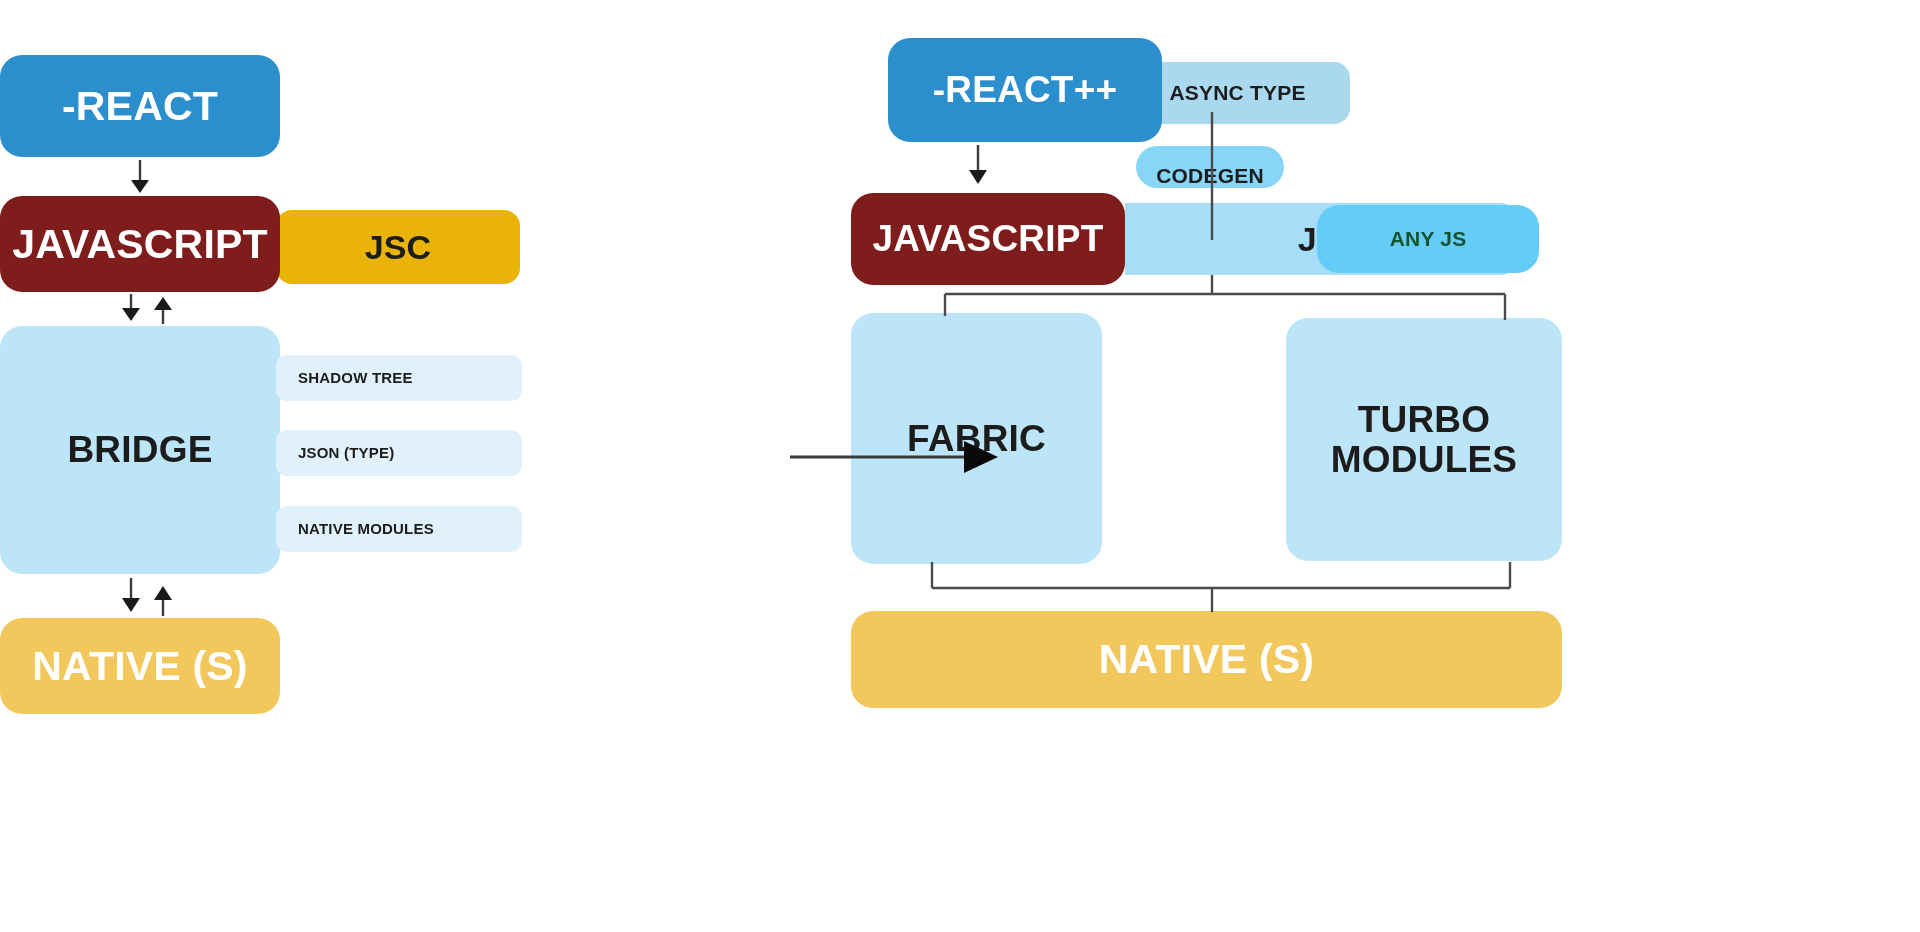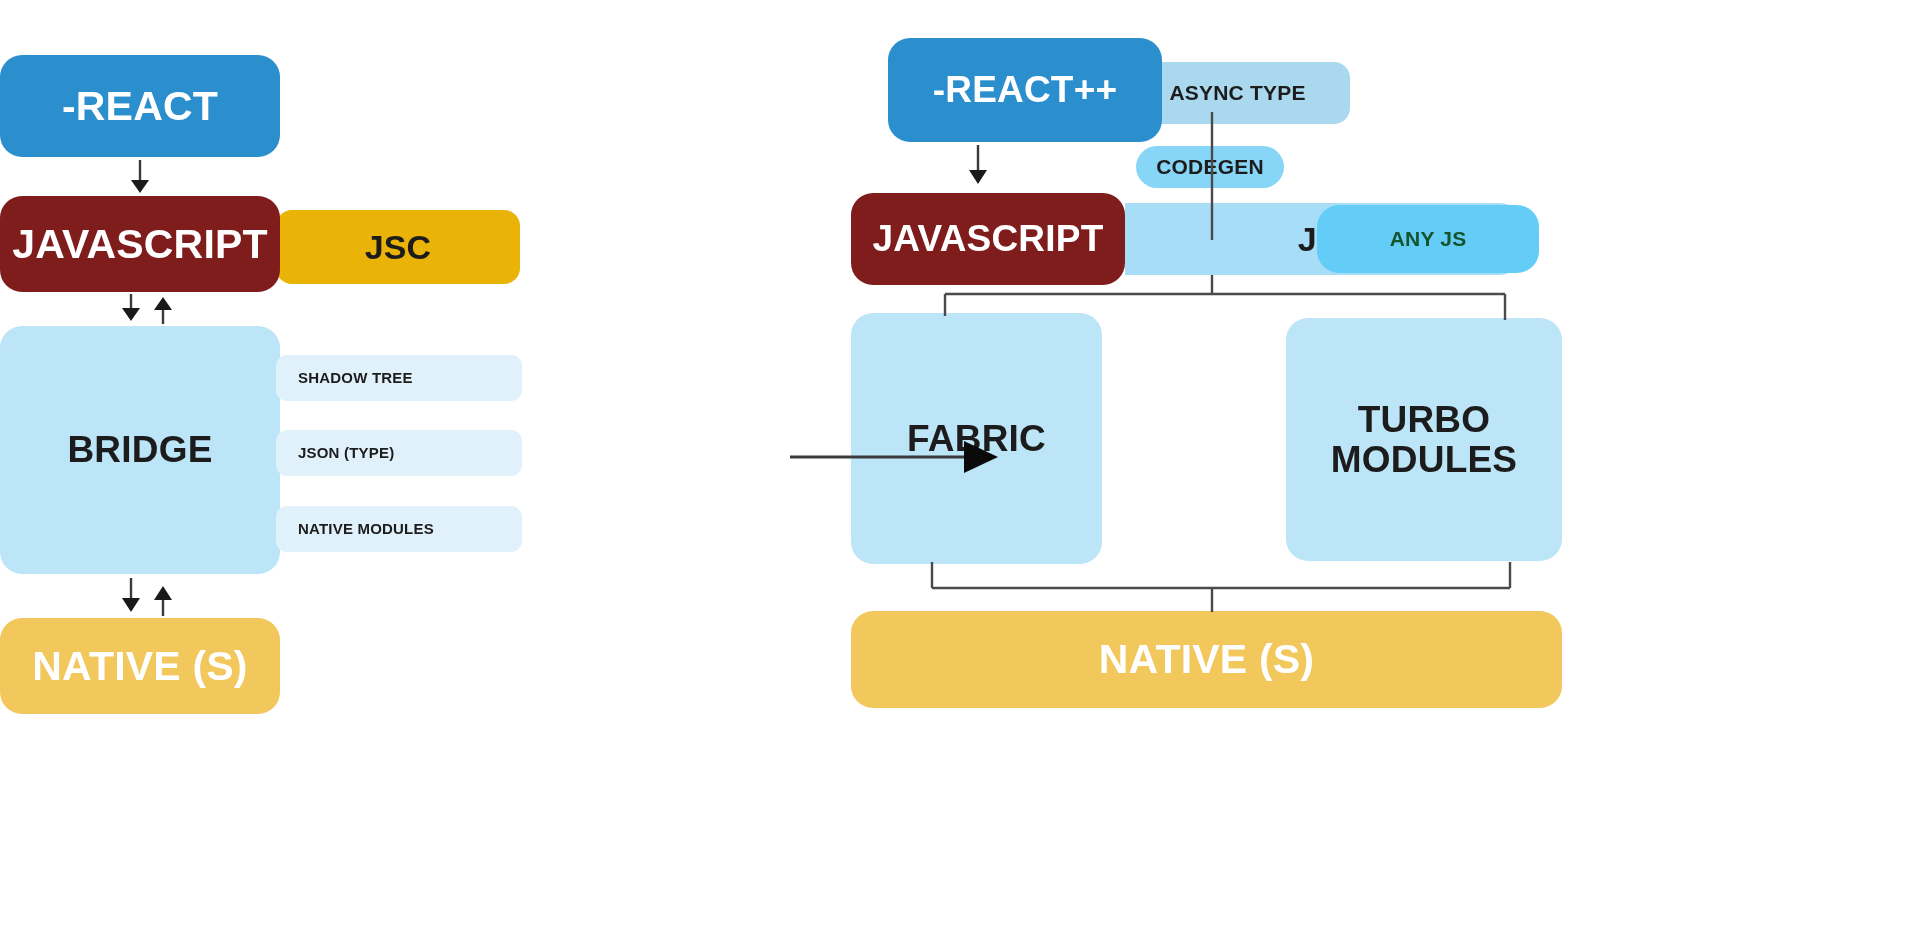--- a/index.html
+++ b/index.html
@@ -38,21 +38,21 @@
   .c-sidelabel  { background: #e1f1fb; color: #1c1c1c; }
   .c-jsc        { background: #eab308; color: #1c1c1c; }
   .c-statictype { background: #a9d8ef; color: #1c1c1c; }
   .c-codegen    { background: #87d6f7; color: #1c1c1c; }
   .c-jsi        { background: #a8ddf8; color: #1c1c1c; }
   .c-anyjs      { background: #64cdf7; color: #14532d; }
 
   .r-lg  { border-radius: 22px; }
   .r-md  { border-radius: 16px; }
   .r-sm  { border-radius: 11px; }
-  .r-pill{ border-radius: 999px; }
+  .r-pill{ border-radius: 999px; align-items: flex-end; }
   .r-right-lg { border-radius: 0 22px 22px 0; }
   .r-right-md { border-radius: 0 16px 16px 0; }
 
   .t-xl   { font-size: 41px; font-weight: bold; }
   .t-lg   { font-size: 37px; font-weight: bold; }
   .t-md   { font-size: 34px; font-weight: bold; }
   .t-sm   { font-size: 15px; font-weight: bold; }
   .t-xs   { font-size: 21px; font-weight: bold; }
 
   .side-label {

